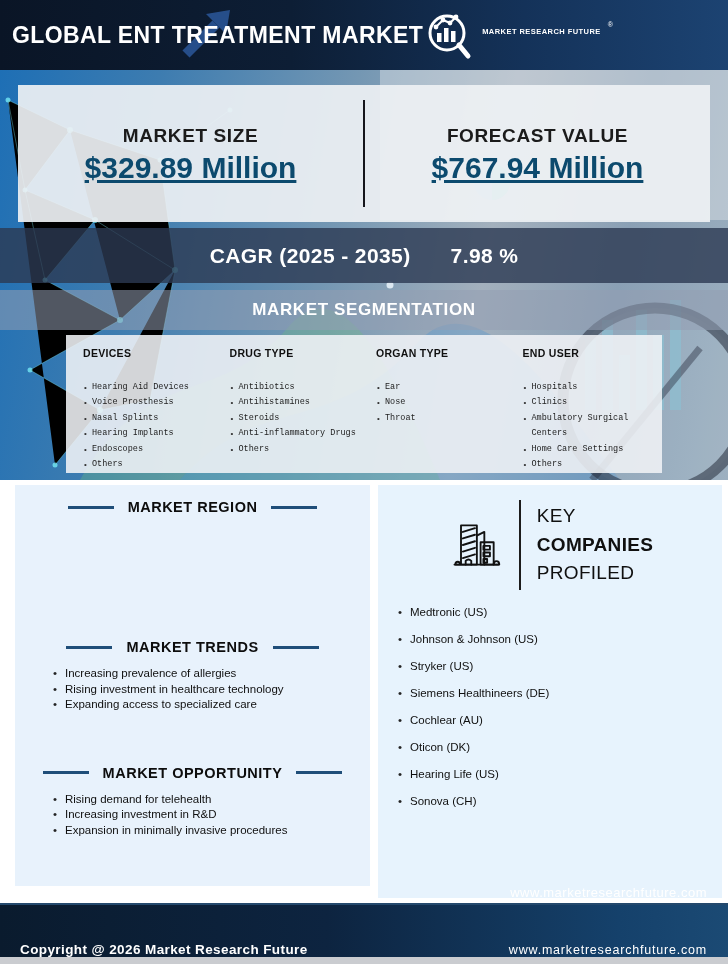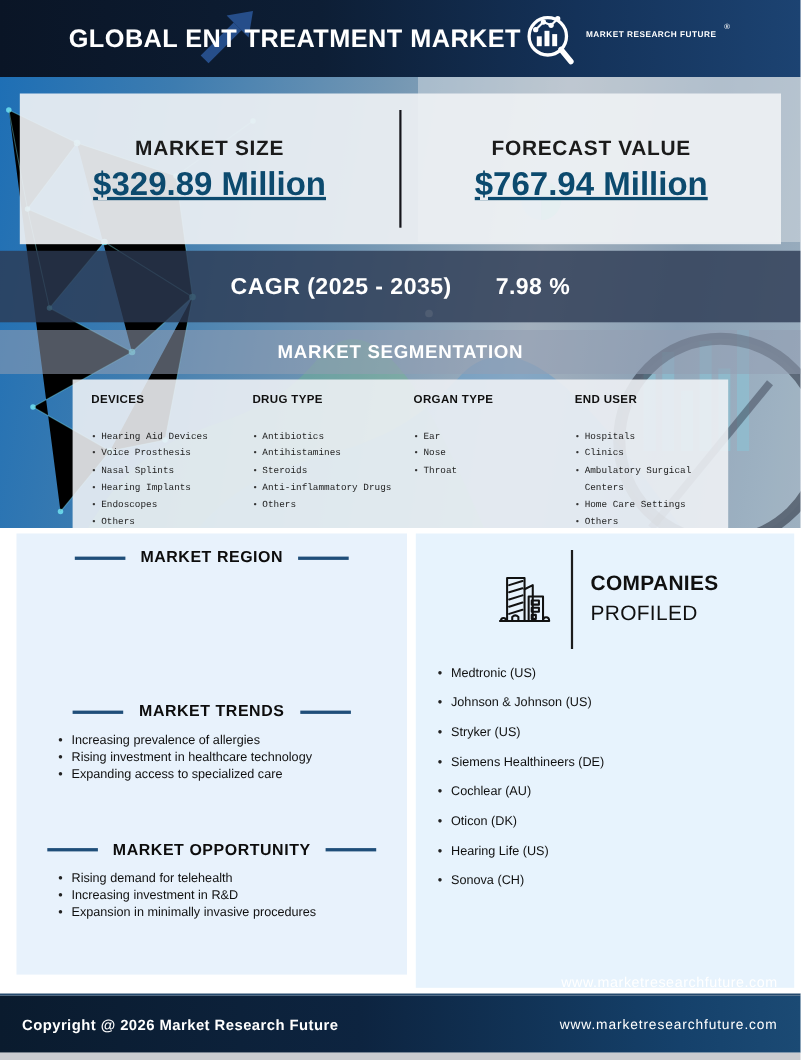--- a/index.html
+++ b/index.html
@@ -2,41 +2,41 @@
 <html><head>
 <meta charset="utf-8">
 <style>
   * { margin:0; padding:0; box-sizing:border-box; }
   html,body { width:728px; background:#ffffff; font-family:"Liberation Sans", sans-serif; }
   .page { position:relative; width:728px; height:964px; overflow:hidden; background:#fff; }
 
   
   .topbar { position:relative; height:70px; padding:0 14px 0 12px;
     background:linear-gradient(90deg,#0a1526 0%,#0d1e35 40%,#143259 72%,#1c4372 100%);
-    display:flex; align-items:center; justify-content:center; overflow:hidden; }
+    display:flex; align-items:center; justify-content:flex-start; overflow:hidden; }
   .page-title { position:relative; z-index:1; color:#fff; font-size:23px; font-weight:bold; letter-spacing:.4px; }
   .header-arrow { position:absolute; left:178px; top:6px; z-index:0; opacity:.75; }
   .brand { position:relative; z-index:1; display:flex; align-items:flex-start; gap:7px; }
   .brand-name { color:#fff; font-size:7.5px; font-weight:bold; letter-spacing:.45px; margin-top:18px; }
   .brand-reg { color:#fff; font-size:7px; margin-top:12px; }
 
   
   .hero { position:relative; height:410px; overflow:hidden;
     background:linear-gradient(100deg,#1e6fb5 0%,#3d7cb0 20%,#7497b3 45%,#a3b0bd 65%,#8aa0b5 82%,#9db0c0 100%); }
   .hero-decor { position:absolute; inset:0; width:728px; height:410px; }
   .hero-content { position:relative; z-index:1; }
 
   .stats-panel { margin:15px auto 0; width:692px; height:137px;
     background:rgba(238,241,244,.92); display:flex; }
   .stat-half { flex:1; display:flex; flex-direction:column; align-items:center; justify-content:center; padding-top:2px; }
   .stat-divider { width:2px; background:#15151b; margin:15px 0; }
   .stat-label { font-size:19px; font-weight:bold; color:#1b1b1b; letter-spacing:.6px; }
   .stat-value { font-size:30px; font-weight:bold; color:#0c4a6e; margin-top:4px;text-decoration:underline; }
 
-  .cagr-band { margin-top:6px; height:65px; background:rgba(44,58,82,.8);
+  .cagr-band { margin-top:6px; height:55px; background:rgba(44,58,82,.8);
     display:flex; align-items:center; justify-content:center; gap:40px;
     color:#fff; font-weight:bold; font-size:21px; letter-spacing:.4px;text-align:right; }
 
   .seg-heading-band { margin-top:7px; height:40px; background:rgba(148,158,178,.55);
     display:flex; align-items:center; justify-content:center; }
   .seg-heading { color:#fff; font-size:17px; font-weight:bold; letter-spacing:.6px; }
 
   .seg-panel { margin:5px auto 0; width:596px; height:138px; background:rgba(240,243,246,.88);
     padding:12px 5px 0; display:grid; grid-template-columns:1fr 1fr 1fr 1fr; }
   .seg-col { padding-left:12px; }
@@ -72,21 +72,21 @@
   .companies-list li::before { content:"•"; position:absolute; left:0; color:#222; }
 
   .overlay-copyright { position:absolute; left:18px; bottom:2px; z-index:2;
     color:#fff; font-weight:bold; font-size:14.5px; letter-spacing:.3px; }
   .overlay-site { position:absolute; right:21px; bottom:3px; z-index:2;
     color:#fff; font-size:13px; letter-spacing:.5px; }
 
   
   .footer { height:54px; border-top:2px solid #24496d;
     background:linear-gradient(90deg,#0a1b2e 0%,#0d2440 45%,#15416b 85%,#1b4a74 100%);
-    display:flex; align-items:center; justify-content:space-between; padding:0 21px 0 20px; }
+    display:flex; align-items:flex-end; justify-content:space-between; padding:0 21px 0 20px; }
   .footer-copyright { color:#fff; font-size:13.5px; font-weight:bold; letter-spacing:.4px; }
   .footer-site { color:#fff; font-size:12.5px; letter-spacing:.8px; }
   .bottom-strip { height:7px; background:#caccd0; }
 </style>
 </head>
 <body>
 
 <div class="page">
 
   <div class="topbar">
@@ -262,20 +262,21 @@
             <rect x="39" y="31" width="7" height="4"></rect>
             <rect x="39" y="38" width="7" height="4"></rect>
             <rect x="39" y="45" width="4" height="4"></rect>
             <path d="M8 51 L55 51"></path>
             <path d="M9 51 C9 47 14 47 14 51 Z"></path>
             <path d="M50 51 C50 46 56 46 56 51 Z"></path>
             <path d="M20 51 L20 47 C22 45 24 45 26 47 L26 51"></path>
           </svg>
           <div class="vert-divider"></div>
           <div class="companies-title">
+            <div>KEY</div>
             <div class="bold">COMPANIES</div>
             <div>PROFILED</div>
           </div>
         </div>
         <ul class="companies-list">
             <li>Medtronic (US)</li>
             <li>Johnson &amp; Johnson (US)</li>
             <li>Stryker (US)</li>
             <li>Siemens Healthineers (DE)</li>
             <li>Cochlear (AU)</li>

